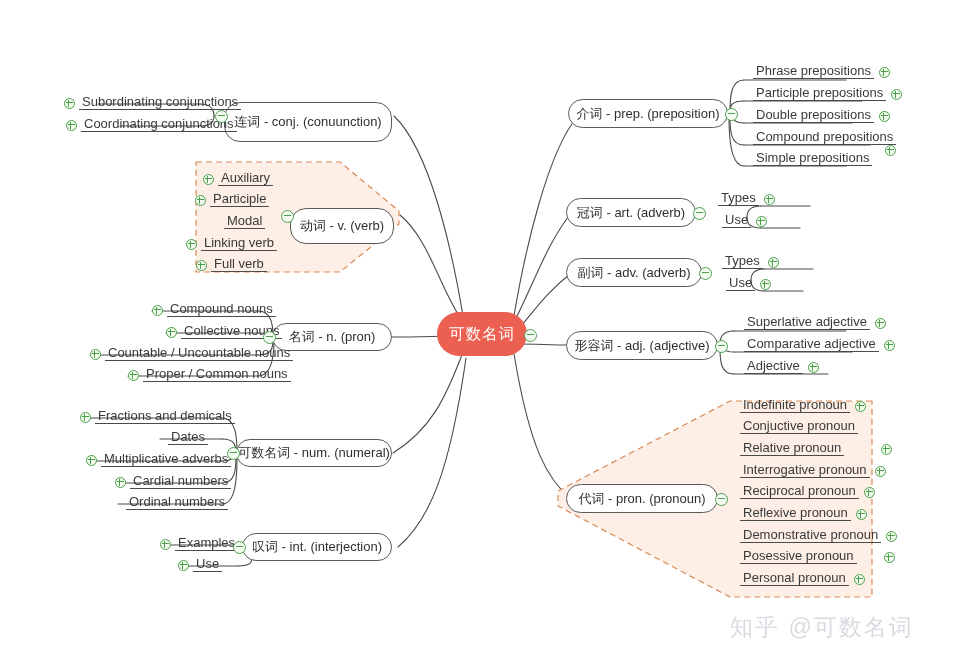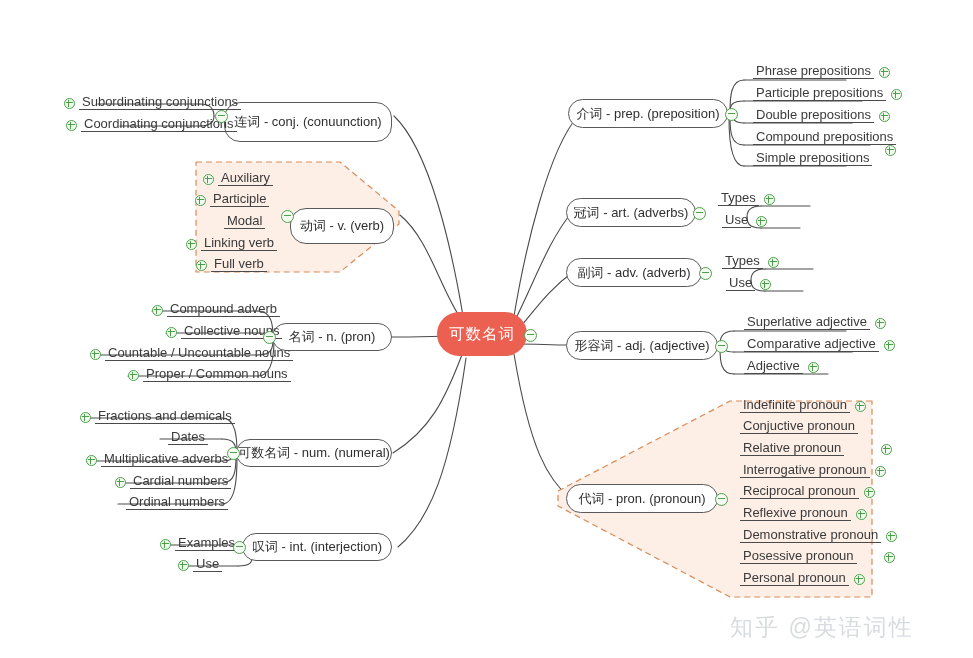--- a/index.html
+++ b/index.html
@@ -288,21 +288,21 @@
     <span class="leaf-text">Full  verb</span>
   </div>
 
   <div class="main-node" style="left:272px;top:323px;width:120px;height:28px;">
     <span>名词 - n. (pron)</span>
   </div>
   <span class="knob" style="left:263px;top:331px;"></span>
 
   <div class="leaf left" style="left:152px;top:302px;">
     <span class="tog plus-l"></span>
-    <span class="leaf-text">Compound adverb</span>
+    <span class="leaf-text">Compound nouns</span>
   </div>
   <div class="leaf left" style="left:166px;top:324px;">
     <span class="tog plus-l"></span>
     <span class="leaf-text">Collective nouns</span>
   </div>
   <div class="leaf left" style="left:90px;top:346px;">
     <span class="tog plus-l"></span>
     <span class="leaf-text">Countable / Uncountable nouns</span>
   </div>
   <div class="leaf left" style="left:128px;top:367px;">
@@ -367,21 +367,21 @@
   </div>
   <div class="leaf right" style="left:753px;top:130px;flex-direction:column;">
     <span class="leaf-text">Compound prepositions</span>
     <span class="tog plus-r"></span>
   </div>
   <div class="leaf right" style="left:753px;top:151px;">
     <span class="leaf-text">Simple prepositions</span>
   </div>
 
   <div class="main-node" style="left:566px;top:198px;width:130px;height:29px;">
-    <span>冠词 - art. (adverbs)</span>
+    <span>冠词 - art. (adverb)</span>
   </div>
   <span class="knob" style="left:693px;top:207px;"></span>
 
   <div class="leaf right" style="left:718px;top:191px;">
     <span class="leaf-text">Types</span>
     <span class="tog plus-r"></span>
   </div>
   <div class="leaf right" style="left:722px;top:213px;">
     <span class="leaf-text">Use</span>
     <span class="tog plus-r"></span>
@@ -453,15 +453,15 @@
   </div>
   <div class="leaf right" style="left:740px;top:549px;gap:22px;">
     <span class="leaf-text">Posessive pronoun</span>
     <span class="tog plus-r"></span>
   </div>
   <div class="leaf right" style="left:740px;top:571px;">
     <span class="leaf-text">Personal pronoun</span>
     <span class="tog plus-r"></span>
   </div>
 
-  <div class="watermark" style="left:730px;top:612px;">知乎 @英语词性</div>
+  <div class="watermark" style="left:730px;top:612px;">知乎 @可数名词</div>
 
 </div>
 
 </body></html>

